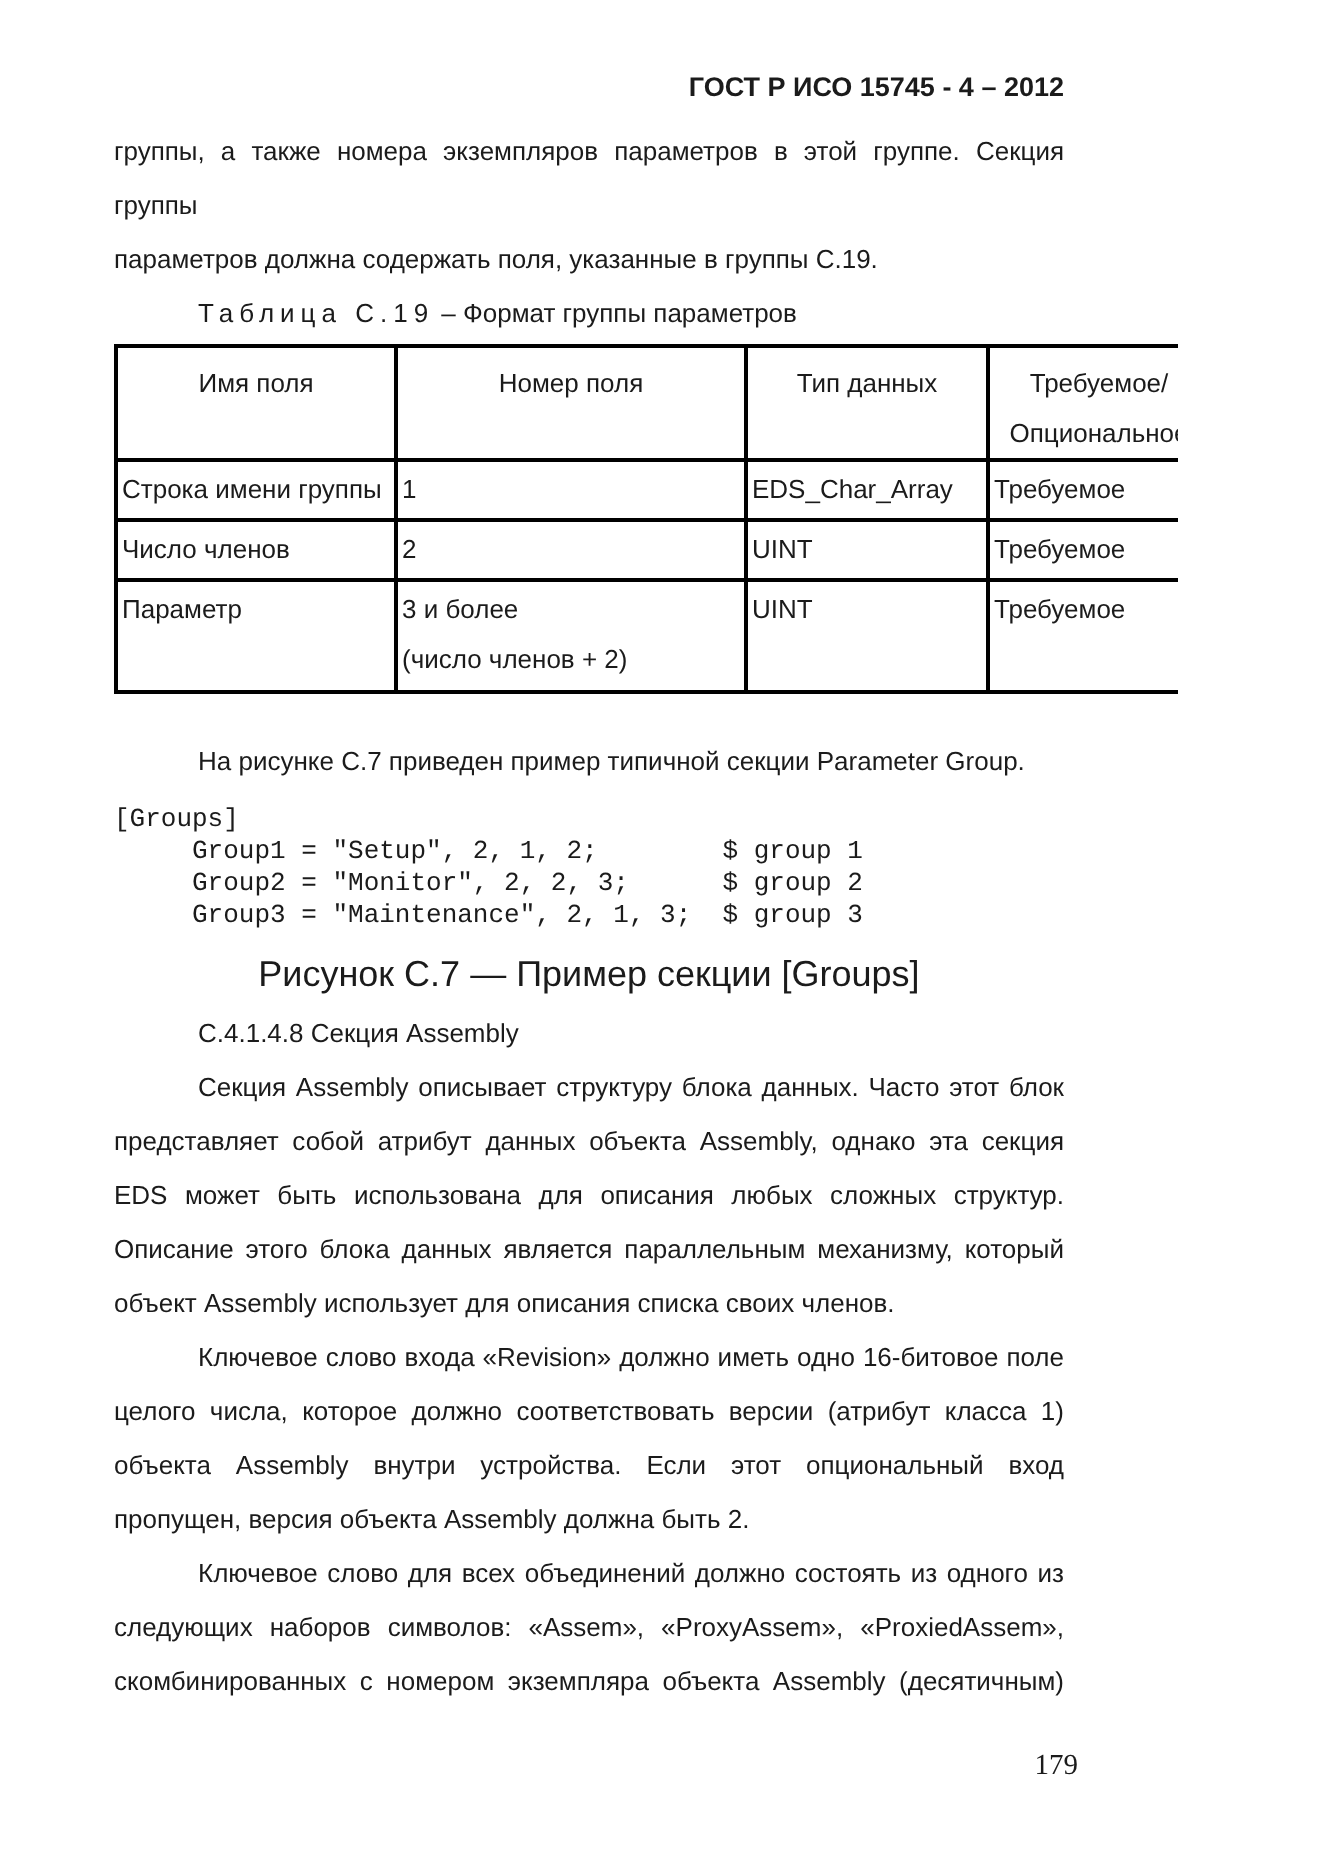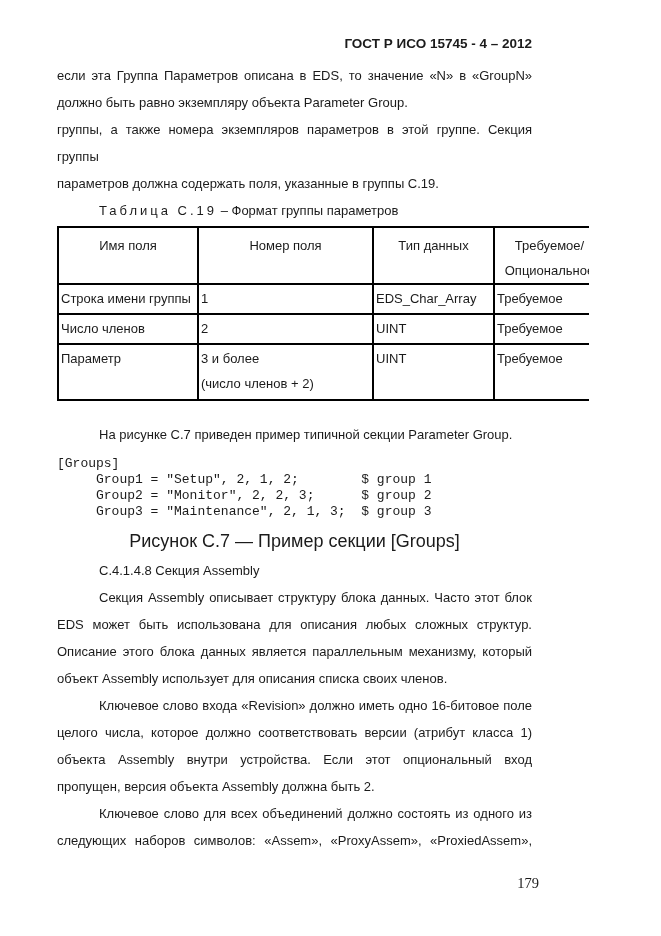--- a/index.html
+++ b/index.html
@@ -47,24 +47,20 @@
     font-family: "Liberation Serif", serif; font-size: 14.5px; color: #1b1b1b;
   }
 </style>
 </head>
 <body>
 
 <div class="page">
   <div class="doc-header">ГОСТ Р ИСО 15745 - 4 – 2012</div>
   <div class="content">
       <div class="para">
-        <div class="line">если эта Группа Параметров описана в EDS, то значение «N» в «GroupN»</div>
-        <div class="line last">должно быть равно экземпляру объекта Parameter Group.</div>
-      </div>
-      <div class="para">
         <div class="line">группы, а также номера экземпляров параметров в этой группе. Секция группы</div>
         <div class="line last">параметров должна содержать поля, указанные в группы С.19.</div>
       </div>
       <div class="tcaption"><span class="spaced">Таблица С.19</span><span> – Формат группы параметров</span></div>
       <table class="ptable">
         <colgroup>
           <col class="c1">
           <col class="c2">
           <col class="c3">
           <col class="c4">
@@ -106,29 +102,31 @@
       <pre class="code">[Groups]
      Group1 = "Setup", 2, 1, 2;        $ group 1
      Group2 = "Monitor", 2, 2, 3;      $ group 2
      Group3 = "Maintenance", 2, 1, 3;  $ group 3</pre>
       <div class="figcap">Рисунок С.7 — Пример секции [Groups]</div>
       <div class="para">
         <div class="line indent last">С.4.1.4.8  Секция Assembly</div>
       </div>
       <div class="para">
         <div class="line indent">Секция Assembly описывает структуру блока данных. Часто этот блок</div>
+        <div class="line">представляет собой атрибут данных объекта Assembly, однако эта секция</div>
         <div class="line">EDS может быть использована для описания любых сложных структур.</div>
         <div class="line">Описание этого блока данных является параллельным механизму, который</div>
         <div class="line last">объект Assembly использует для описания списка своих членов.</div>
       </div>
       <div class="para">
         <div class="line indent">Ключевое слово входа «Revision» должно иметь одно 16-битовое поле</div>
         <div class="line">целого числа, которое должно соответствовать версии (атрибут  класса 1)</div>
         <div class="line">объекта Assembly внутри устройства. Если этот опциональный вход</div>
         <div class="line last">пропущен, версия объекта Assembly должна быть 2.</div>
       </div>
       <div class="para">
         <div class="line indent">Ключевое слово для всех объединений должно состоять из одного из</div>
         <div class="line">следующих наборов символов: «Assem», «ProxyAssem», «ProxiedAssem»,</div>
+        <div class="line">скомбинированных с номером экземпляра объекта Assembly (десятичным)</div>
       </div>
     </div>
   <div class="page-num">179</div>
 </div>
 
 </body></html>

